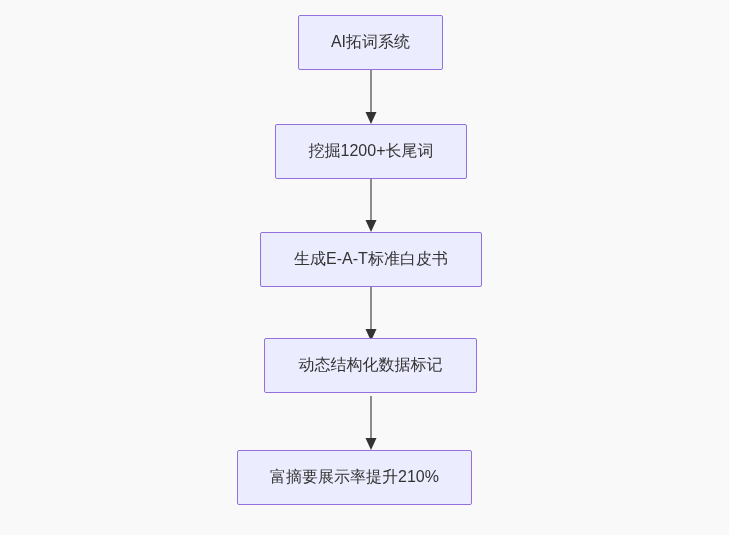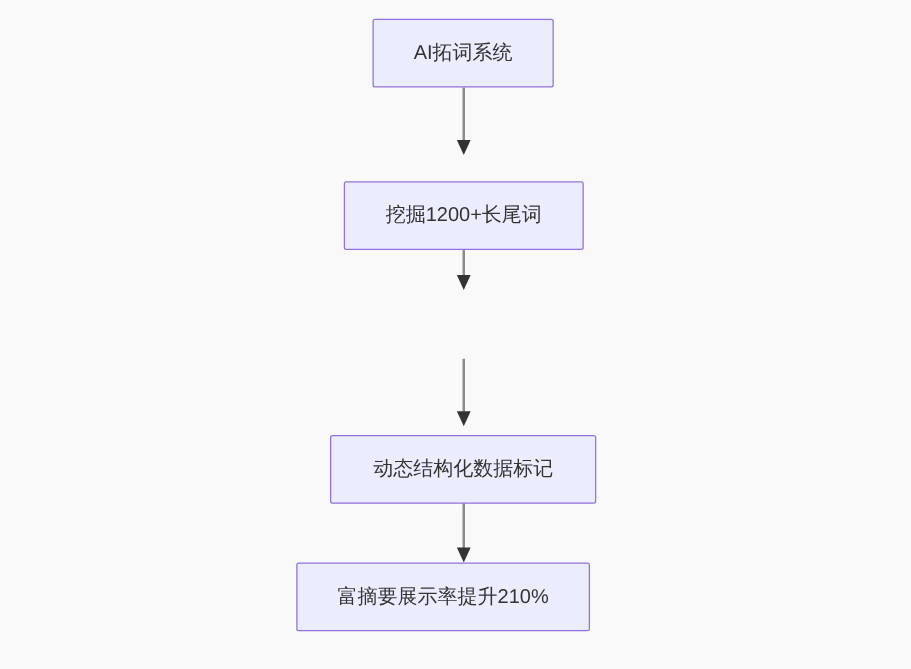--- a/index.html
+++ b/index.html
@@ -73,26 +73,29 @@
     <g>
       <line x1="371" y1="396" x2="371" y2="439"></line>
       <polygon points="365.5,438 376.5,438 371,450"></polygon>
     </g>
   </svg>
 
   <div class="node" style="left:298px; top:15px; width:145px;">
     <span class="node-label">AI拓词系统</span>
   </div>
 
-  <div class="node" style="left:275px; top:124px; width:192px;margin-top:21px;">
+  <div class="node" style="left:275px; top:124px; width:192px;">
     <span class="node-label">挖掘1200+长尾词</span>
   </div>
 
+  <div class="node" style="left:260px; top:232px; width:222px;">
+    <span class="node-label">生成E-A-T标准白皮书</span>
+  </div>
 
-  <div class="node" style="left:264px; top:348px; width:213px;">
+  <div class="node" style="left:264px; top:338px; width:213px;">
     <span class="node-label">动态结构化数据标记</span>
   </div>
 
   <div class="node" style="left:237px; top:450px; width:235px;">
     <span class="node-label">富摘要展示率提升210%</span>
   </div>
 
 </div>
 
 </body></html>

